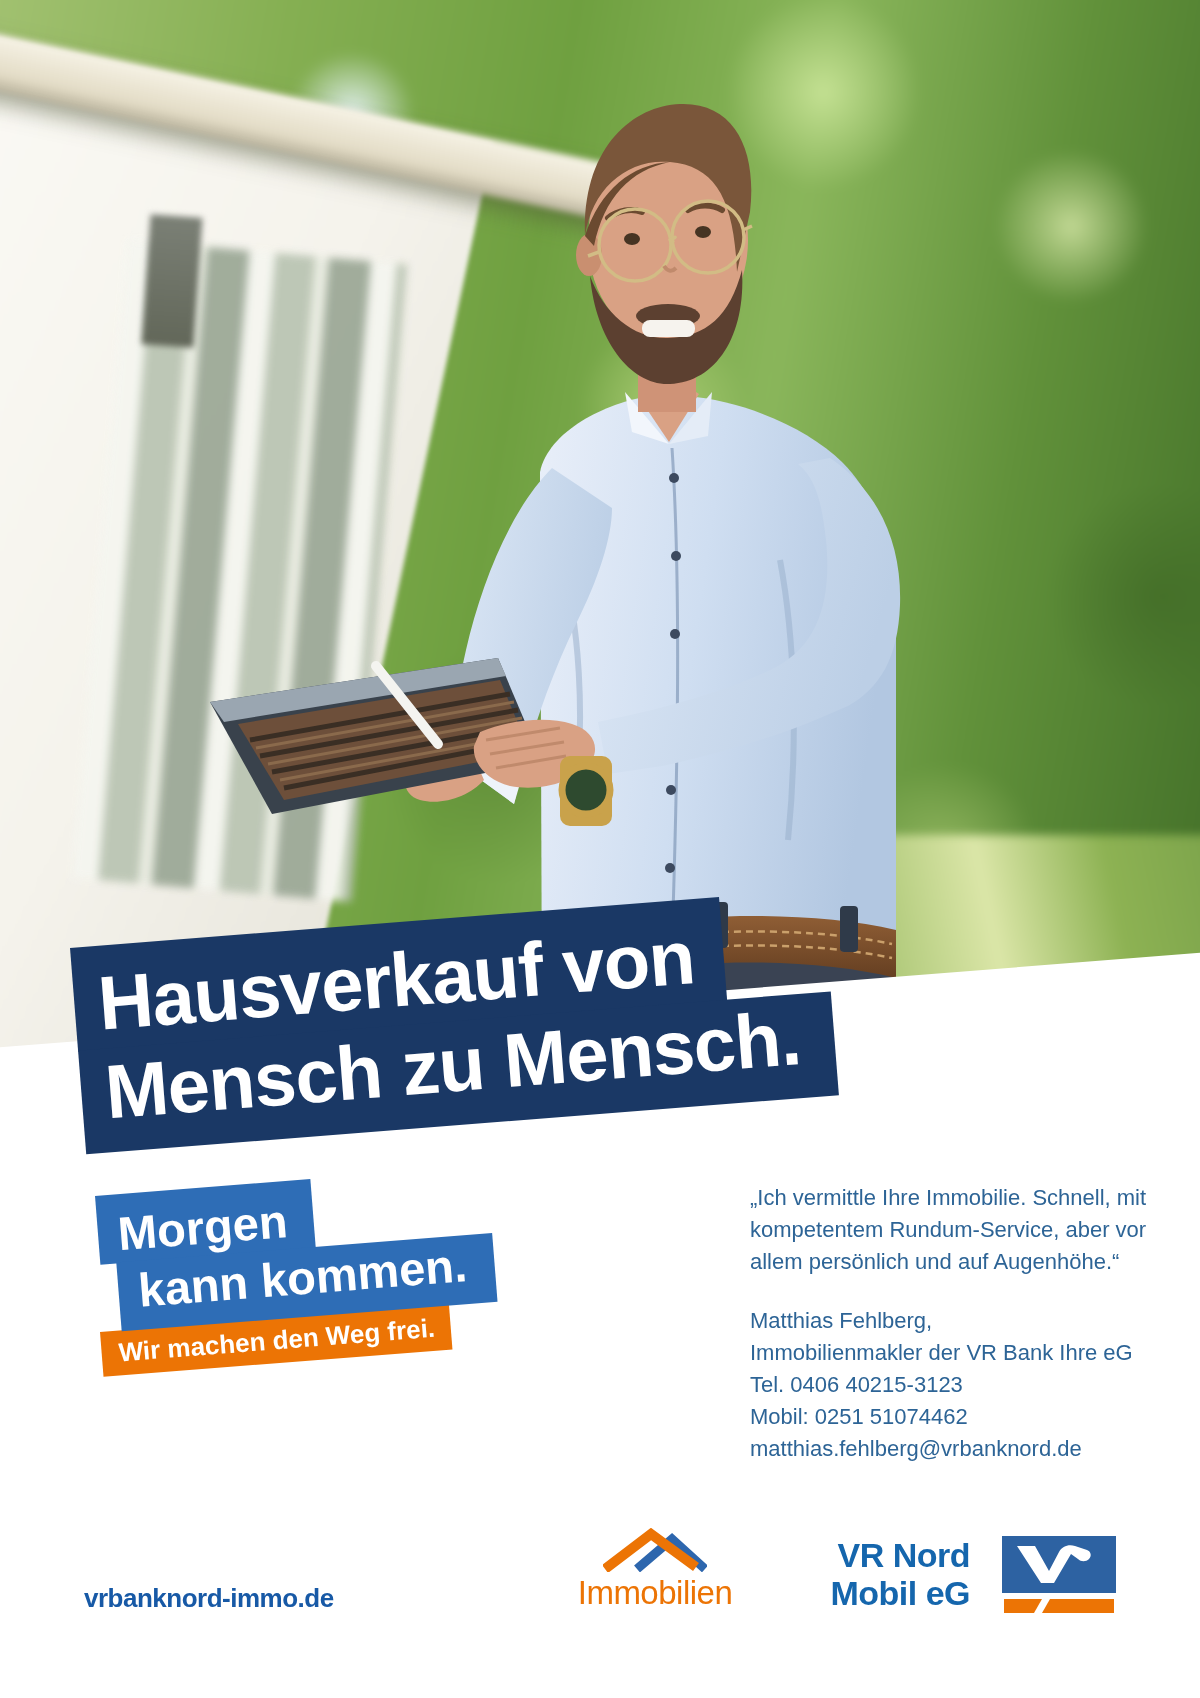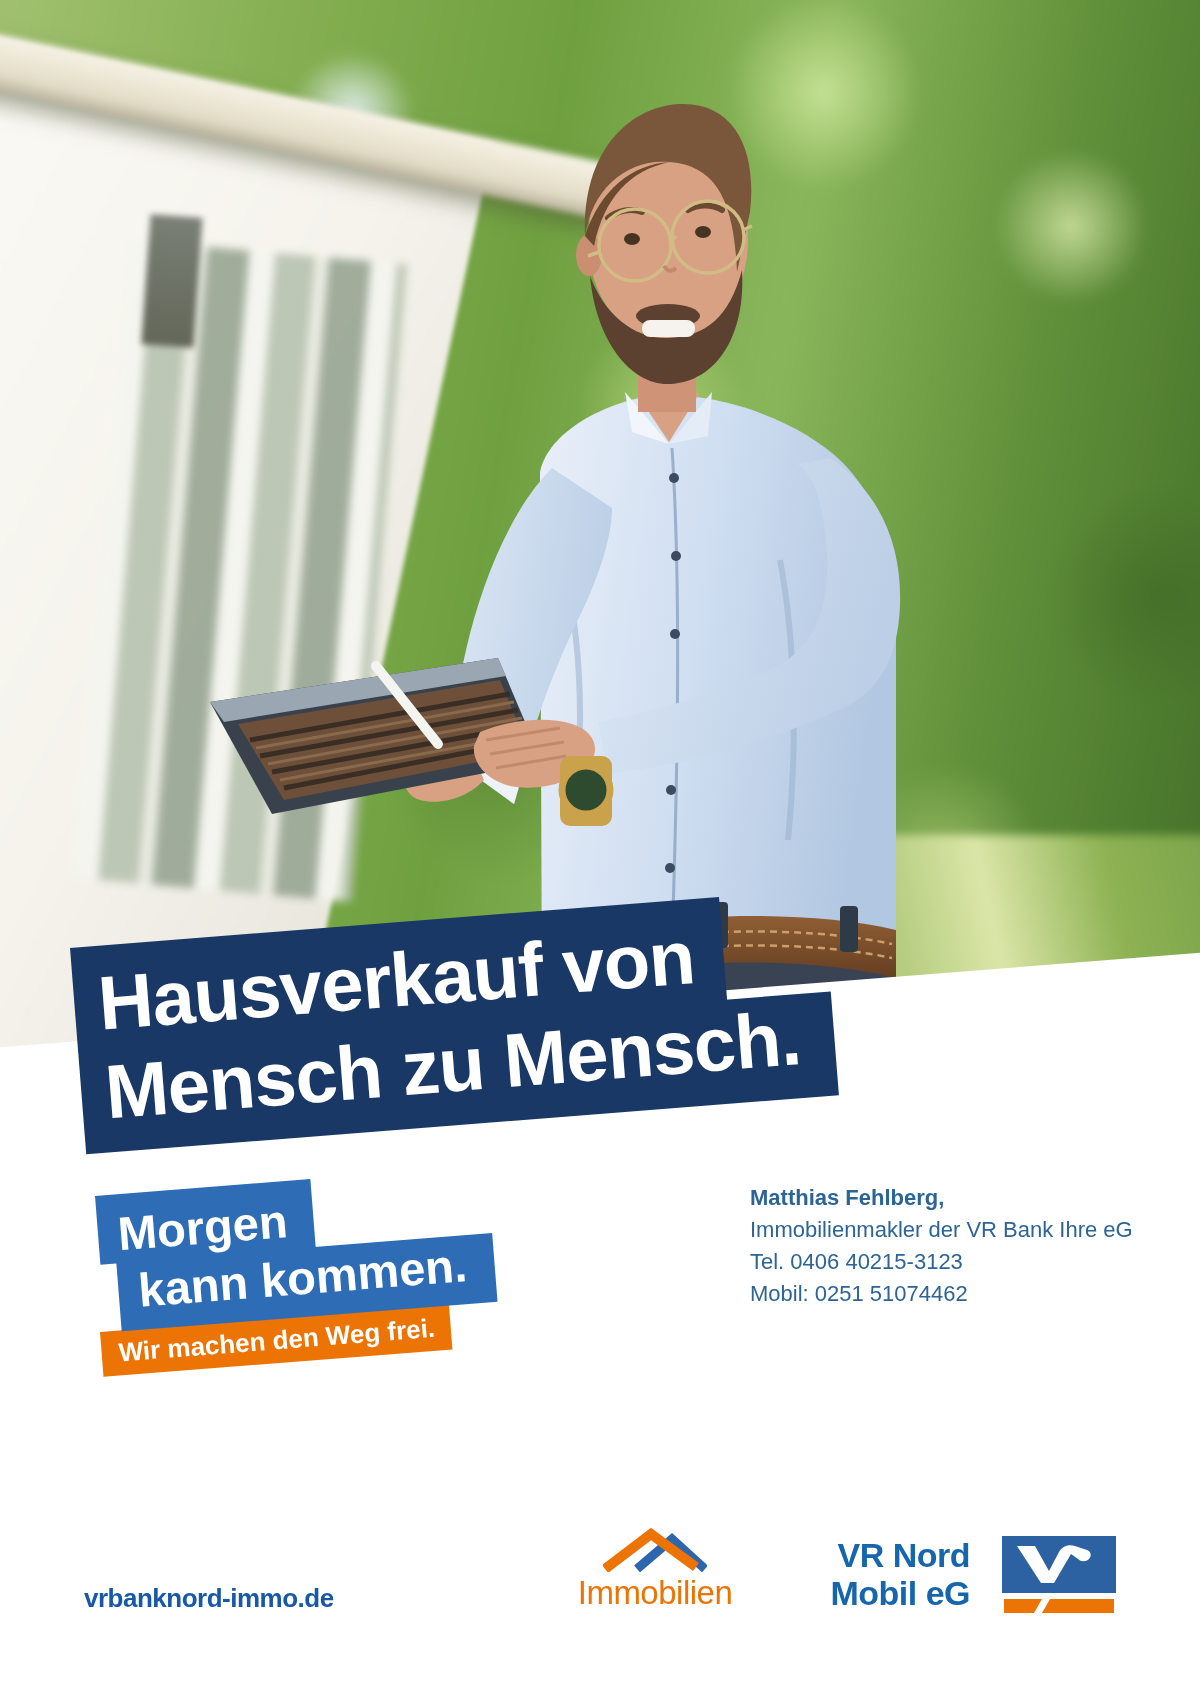--- a/index.html
+++ b/index.html
@@ -77,21 +77,21 @@
   .cl1{padding:16px 26px 6px 20px;}
   .cl2{padding:6px 28px 16px 20px;margin-left:16px;margin-top:-1px;}
   .slogan-banner{
     position:absolute;left:100px;top:1332px;transform:rotate(-4.5deg);transform-origin:0 0;z-index:6;
     background:var(--orange);color:#fff;font-weight:bold;font-size:26px;
     padding:9px 16px 10px 17px;width:max-content;line-height:1;
   }
   
   .info-col{position:absolute;left:750px;top:1182px;width:410px;z-index:6;color:var(--text-blue);font-size:22px;line-height:32px;}
   .quote{margin-bottom:27px;}
-  .contact-name{font-weight:bold;}
+  .contact-name{font-weight:normal;}
   
   .website{position:absolute;left:84px;top:1583px;font-size:26px;font-weight:bold;color:var(--link-blue);z-index:6;letter-spacing:-.5px;}
   .immo-group{position:absolute;left:538px;top:1528px;width:234px;text-align:center;z-index:6;}
   .immo-roof{display:block;margin:0 auto 2px auto;}
   .immo-label{font-size:33px;font-weight:normal;color:var(--orange);letter-spacing:-.5px;}
   .vr-name{position:absolute;left:760px;top:1536px;width:210px;text-align:right;z-index:6;
     font-size:34px;line-height:38px;font-weight:bold;color:var(--vr-blue);letter-spacing:-.5px;}
   .vr-emblem{position:absolute;left:1002px;top:1536px;z-index:6;}
 </style>
 </head>
@@ -200,24 +200,26 @@
   </div>
 
   <div class="slogan-banner">Wir machen den Weg frei.</div>
 
   <div class="claim-group">
     <span class="banner-line cl1">Morgen</span>
     <span class="banner-line cl2">kann kommen.</span>
   </div>
 
   <div class="info-col">
+    <div class="quote">„Ich vermittle Ihre Immobilie. Schnell, mit kompetentem Rundum-Service, aber vor allem persönlich und auf Augenhöhe.“</div>
     <div class="contact-name">Matthias Fehlberg,</div>
     <div>Immobilienmakler der VR Bank Ihre eG</div>
     <div>Tel. 0406 40215-3123</div>
     <div>Mobil: 0251 51074462</div>
+    <div>matthias.fehlberg@vrbanknord.de</div>
   </div>
 
   <div class="website">vrbanknord-immo.de</div>
 
   <div class="immo-group">
     <svg class="immo-roof" width="104" height="44" viewBox="0 0 104 44">
       <polyline points="34,41 69,11 102,41" fill="none" stroke="#2d66ad" stroke-width="9"></polyline>
       <polyline points="2,41 48,6 93,39" fill="none" stroke="#ec7405" stroke-width="10"></polyline>
     </svg>
     <div class="immo-label">Immobilien</div>

